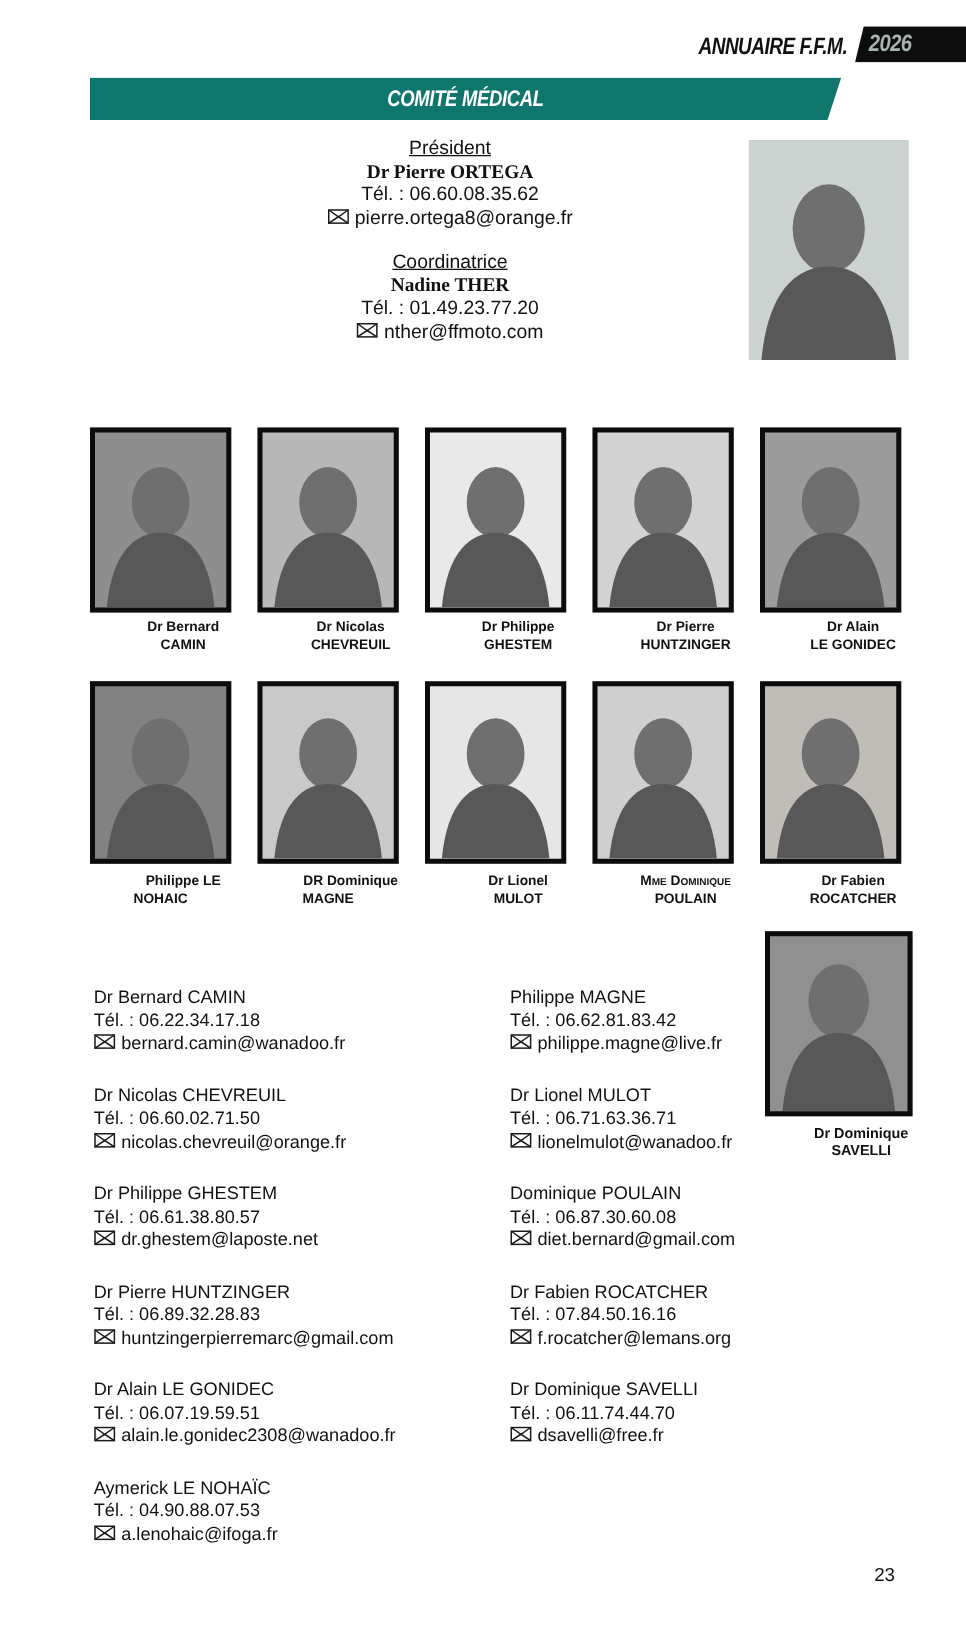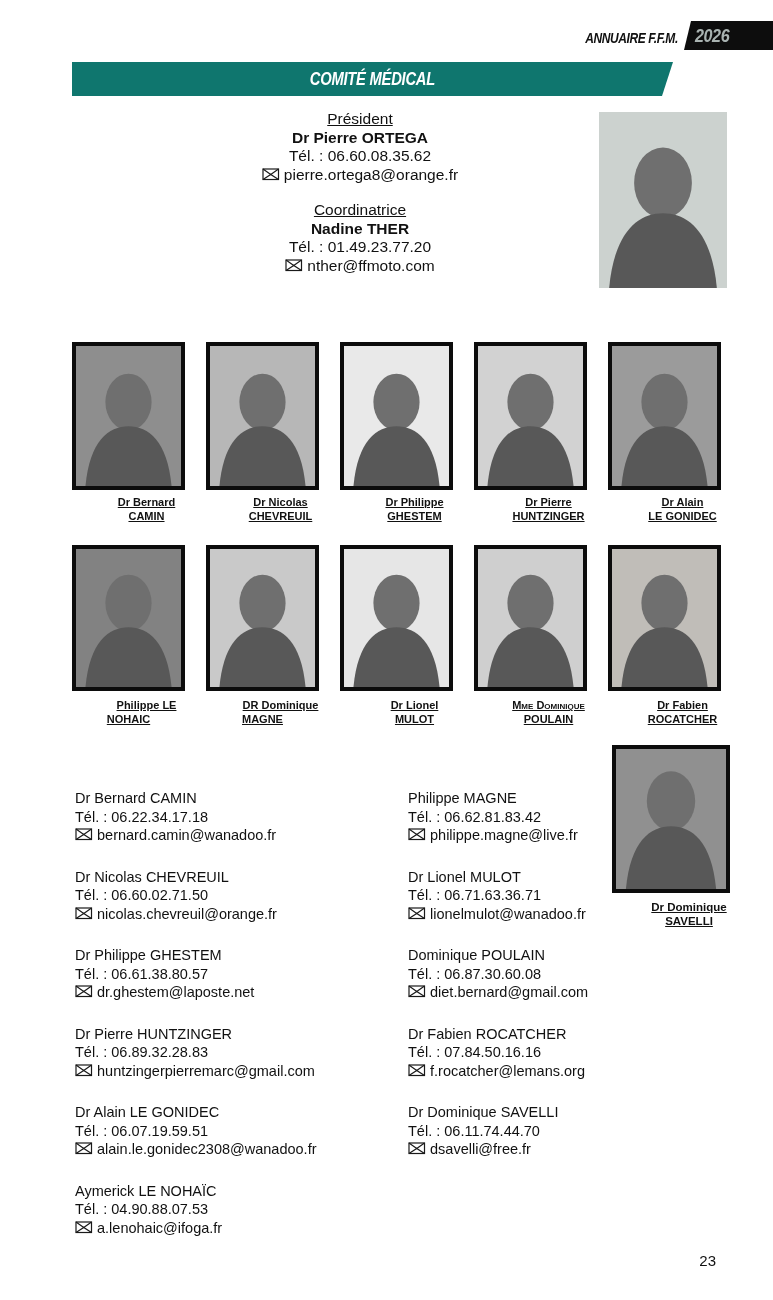--- a/index.html
+++ b/index.html
@@ -3,21 +3,21 @@
 <meta charset="utf-8">
 <style>
   html,body{margin:0;padding:0;background:#fff;}
   .page{
     position:relative;width:773px;height:1300px;background:#ffffff;
     font-family:"Liberation Sans", sans-serif;color:#111;overflow:hidden;
   }
   
   .hdr-title{
     position:absolute;top:24px;right:95px;height:28px;line-height:28px;
-    font-size:15px;font-weight:bold;font-style:italic;white-space:nowrap;
+    font-size:19px;font-weight:bold;font-style:italic;white-space:nowrap;
   }
   .hdr-title .cond{display:inline-block;transform:scaleX(.8);transform-origin:100% 50%;letter-spacing:-.5px;}
   .hdr-year{
     position:absolute;top:21px;left:684px;width:89px;height:29px;background:#0d0d0d;
     clip-path:polygon(7px 0,100% 0,100% 100%,0 100%);
     line-height:29px;font-size:19px;font-weight:bold;font-style:italic;color:#a9b3b1;
     padding-left:0;
   }
   .hdr-year .cond{display:inline-block;transform:scaleX(.85);transform-origin:0 50%;margin-left:11px;letter-spacing:-.5px;}
   
@@ -27,30 +27,30 @@
     display:flex;align-items:center;justify-content:center;
   }
   .banner .txt{
     color:#fff;font-weight:bold;font-style:italic;font-size:18px;letter-spacing:-.3px;
     display:inline-block;transform:scaleX(.82);
   }
   
   .officials{position:absolute;left:150px;top:110px;width:420px;text-align:center;font-size:15.5px;line-height:18.5px;}
   .official{margin-bottom:17px;}
   .official .role span{text-decoration:underline;margin-top:48px;}
-  .official .oname{font-weight:bold;}
+  .official .oname{font-weight:bold;font-family:Liberation Serif, serif;}
   .oline{white-space:nowrap;}
   .email-ic{display:inline-block;vertical-align:-1px;margin-right:4px;}
   .photo-plain{position:absolute;overflow:hidden;}
   .photo-fill{width:100%;height:100%;display:block;}
   .cell{position:absolute;width:113px;}
   .cell .photo{position:absolute;left:0;top:0;width:113px;height:148px;box-sizing:border-box;border:4px solid #0c0c0c;overflow:hidden;}
   .cell.r2 .photo{height:146px;}
   .caption{position:absolute;left:-13px;right:-13px;top:153px;text-align:center;font-size:11px;font-weight:bold;line-height:14px;}
-  .caption .cap-line span{text-decoration:underline;padding-left:36px;}
+  .caption .cap-line span{padding-left:36px;}
   .caption .sc{font-variant:small-caps;}
   
   .col{position:absolute;top:789px;font-size:14.5px;line-height:18.5px;}
   .col-left{left:75px;width:330px;}
   .col-right{left:408px;width:330px;}
   .entry{margin-bottom:23px;}
   .entry .cname{font-weight:normal;}
   
   .pagenum{position:absolute;right:57px;top:1252px;font-size:15px;}
 </style>

